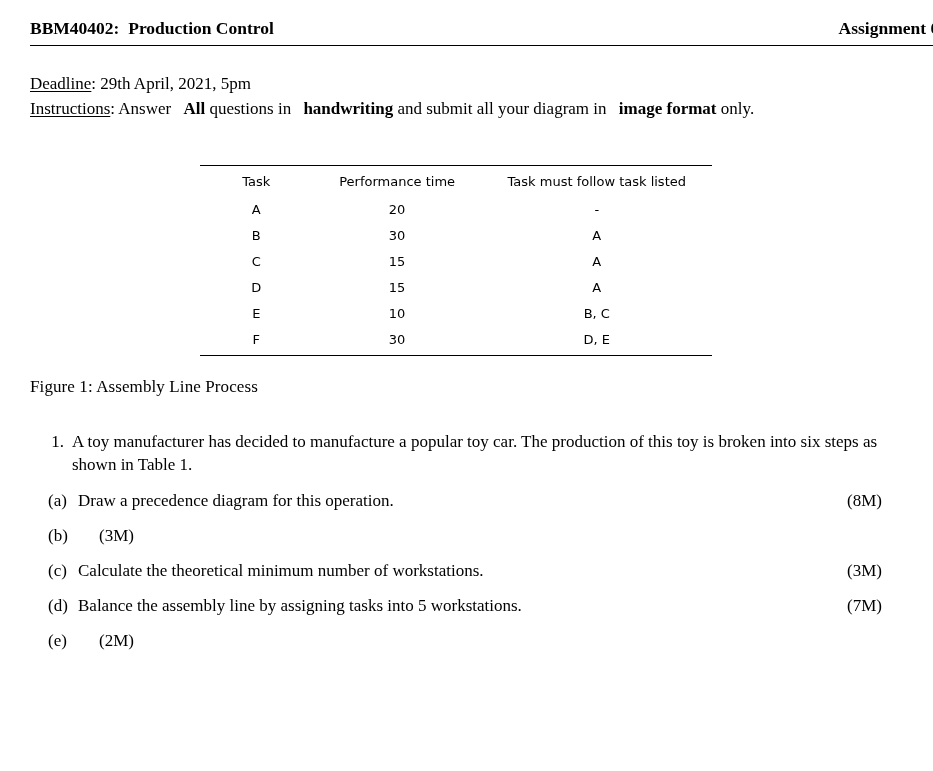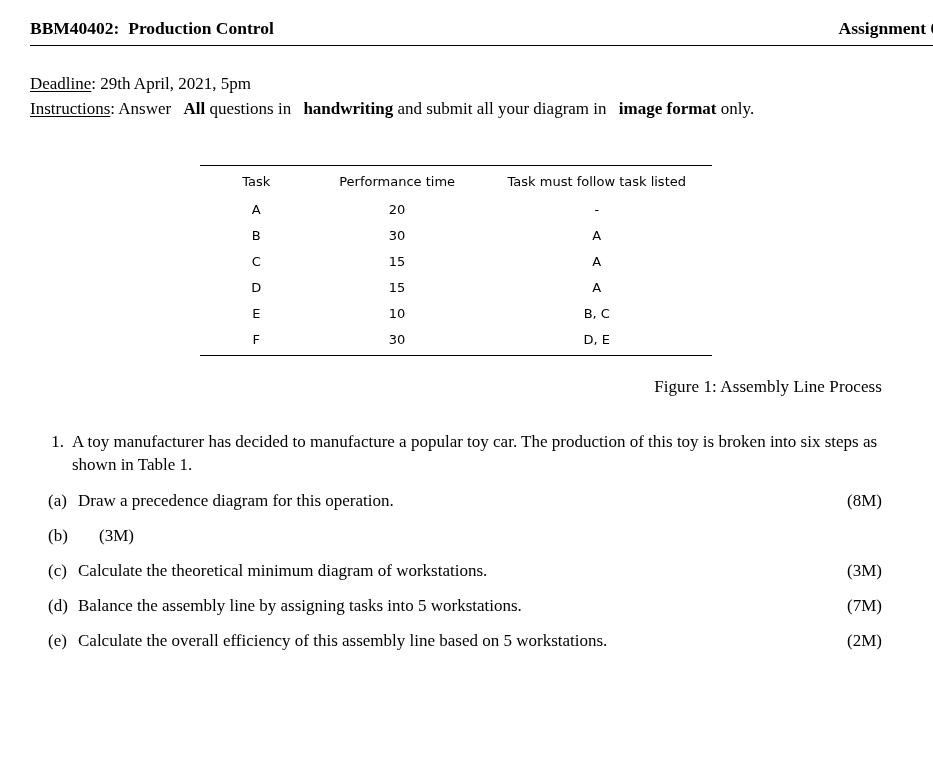--- a/index.html
+++ b/index.html
@@ -93,21 +93,21 @@
   }
   table.assembly tbody tr:last-child td {
     padding-bottom: 7px;
     border-bottom: 1.2px solid #000;
   }
   .col-task { width: 22%; }
   .col-time { width: 33%; }
   .col-follow { width: 45%; }
 
   .figure-caption {
-    text-align: right;
+    text-align: left;
     font-size: 17px;
     margin-top: 21px;
     letter-spacing: 0.1px;
   }
 
   
   .questions {
     margin-top: 34px;
     font-size: 17px;
     line-height: 1.35;
@@ -234,29 +234,28 @@
         <div class="sub-label">(a)</div>
         <div class="sub-text">Draw a precedence diagram for this operation.</div>
         <div class="sub-marks">(8M)</div>
       </div>
       <div class="sub-item tall">
         <div class="sub-label">(b)</div>
         <div class="sub-marks">(3M)</div>
       </div>
       <div class="sub-item">
         <div class="sub-label">(c)</div>
-        <div class="sub-text">Calculate the theoretical minimum diagram of workstations.</div>
+        <div class="sub-text">Calculate the theoretical minimum number of workstations.</div>
         <div class="sub-marks">(3M)</div>
       </div>
       <div class="sub-item">
         <div class="sub-label">(d)</div>
         <div class="sub-text">Balance the assembly line by assigning tasks into 5 workstations.</div>
         <div class="sub-marks">(7M)</div>
       </div>
       <div class="sub-item">
         <div class="sub-label">(e)</div>
-        <div class="sub-text">Calculate the overall efficiency of this assembly line based on 5 workstations.</div>
         <div class="sub-marks">(2M)</div>
       </div>
     </div>
   </div>
 
 </div>
 
 </body></html>

